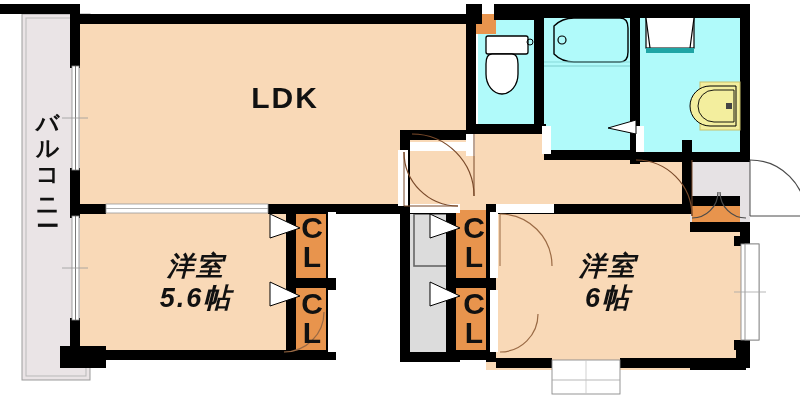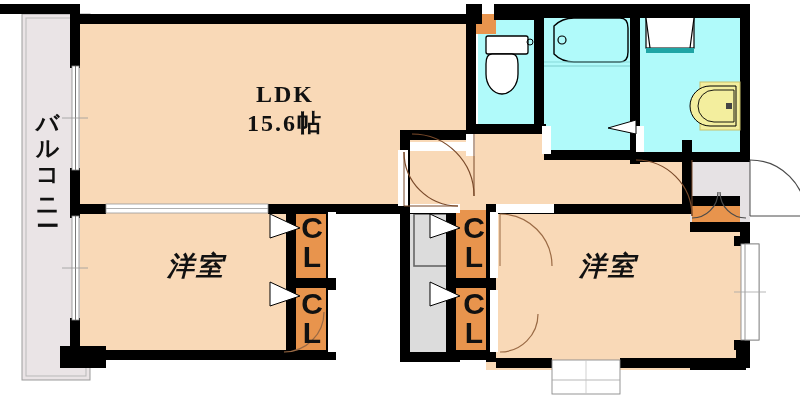--- a/index.html
+++ b/index.html
@@ -1,21 +1,21 @@
 <!DOCTYPE html>
 <html><head>
 <meta charset="utf-8">
 <style>
   html,body{margin:0;padding:0;background:#ffffff;}
   body{font-family:"Liberation Sans","DejaVu Sans",sans-serif;}
   #plan{position:relative;width:800px;height:404px;background:#ffffff;overflow:hidden;}
   #plan svg{display:block;}
   .lbl{position:absolute;color:#111111;font-weight:700;letter-spacing:2px;
        white-space:nowrap;line-height:1.05;text-align:center;pointer-events:none;}
-  .lbl-ldk{font-size:24px;font-family:Liberation Serif, serif;}
+  .lbl-ldk{font-size:30px;}
   .lbl-room{font-size:27px;font-style:italic;}
   .lbl-cl{font-size:30px;font-weight:700;letter-spacing:0px;}
   .lbl-balcony{font-size:23px;letter-spacing:3px;writing-mode:vertical-rl;
                text-orientation:upright;font-weight:700;}
 </style>
 </head>
 <body>
 
 <div id="plan">
 
@@ -230,29 +230,30 @@
   </g>
 
   <line x1="544" y1="62" x2="630" y2="62" stroke="#86d9d9" stroke-width="1"></line>
 
 </svg>
 
 <div class="lbl lbl-balcony" style="left:36px;top:96px;">バルコニー</div>
 
 <div class="lbl lbl-ldk" style="left:200px;top:82px;width:170px;">
   <div>LDK</div>
-  <div style="margin-top:4px;">15.6帖</div>
 </div>
 
 <div class="lbl lbl-room" style="left:118px;top:252px;width:156px;">
   <div>洋室</div>
+  <div style="margin-top:4px;">5.6帖</div>
 </div>
 
 <div class="lbl lbl-room" style="left:530px;top:252px;width:156px;">
   <div>洋室</div>
+  <div style="margin-top:4px;">6帖</div>
 </div>
 
 <div class="lbl lbl-cl" style="left:299px;top:214px;width:26px;line-height:0.95;">
   <div style="letter-spacing:0;">
         <div>C</div>
         <div>L</div>
       </div>
 </div>
 <div class="lbl lbl-cl" style="left:299px;top:290px;width:26px;line-height:0.95;">
   <div style="letter-spacing:0;">

